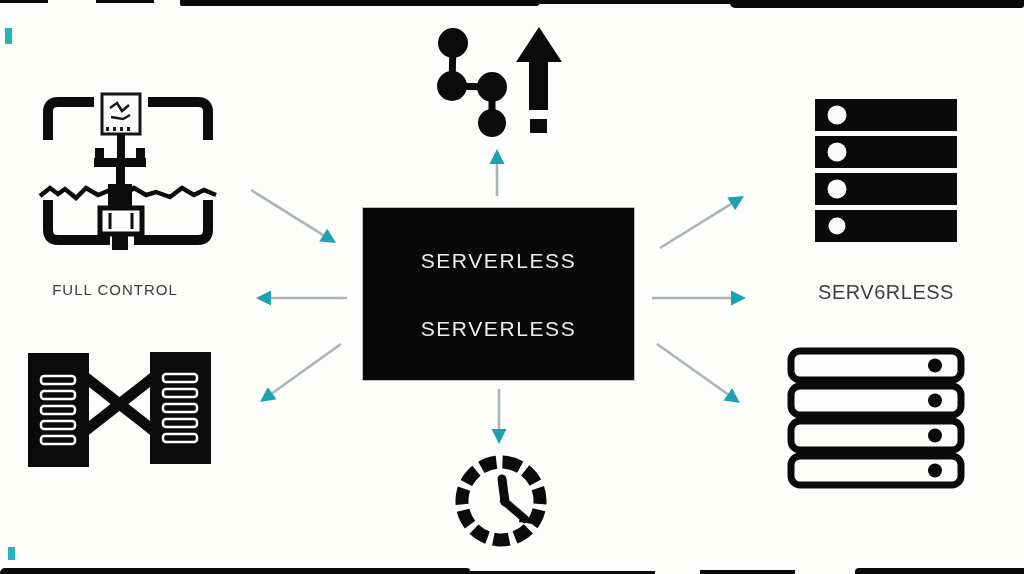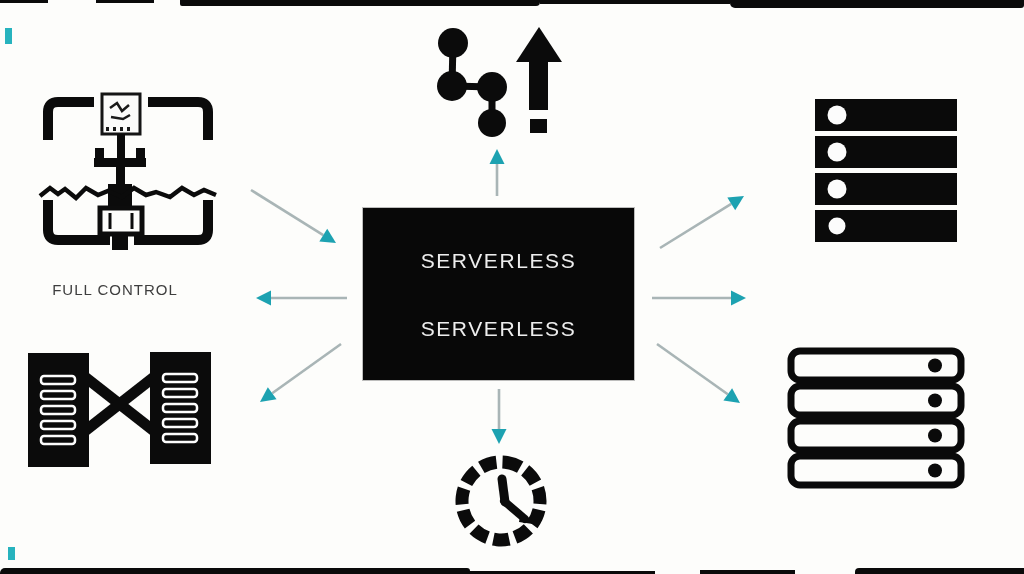--- a/index.html
+++ b/index.html
@@ -57,20 +57,21 @@
 
   <div class="abs accent-mark" style="left:5px;top:28px;width:7px;height:16px;"></div>
   <div class="abs accent-mark" style="left:8px;top:547px;width:7px;height:13px;"></div>
 
   <div id="center-box" class="abs">
     <span class="line">SERVERLESS</span>
     <span class="line">SERVERLESS</span>
   </div>
 
   <div id="label-left" class="abs side-label">FULL CONTROL</div>
+  <div id="label-right" class="abs side-label">SERV6RLESS</div>
 
   <div class="abs" style="left:423px;top:25px;">
     <svg width="142" height="112" viewBox="0 0 142 112">
       <g stroke="#0b0b0b" stroke-width="7">
         <line x1="30" y1="18" x2="29" y2="61"></line>
         <line x1="29" y1="61" x2="69" y2="62"></line>
         <line x1="69" y1="62" x2="69" y2="98"></line>
       </g>
       <circle cx="30" cy="18" r="15" fill="#0b0b0b"></circle>
       <circle cx="29" cy="61" r="15" fill="#0b0b0b"></circle>

